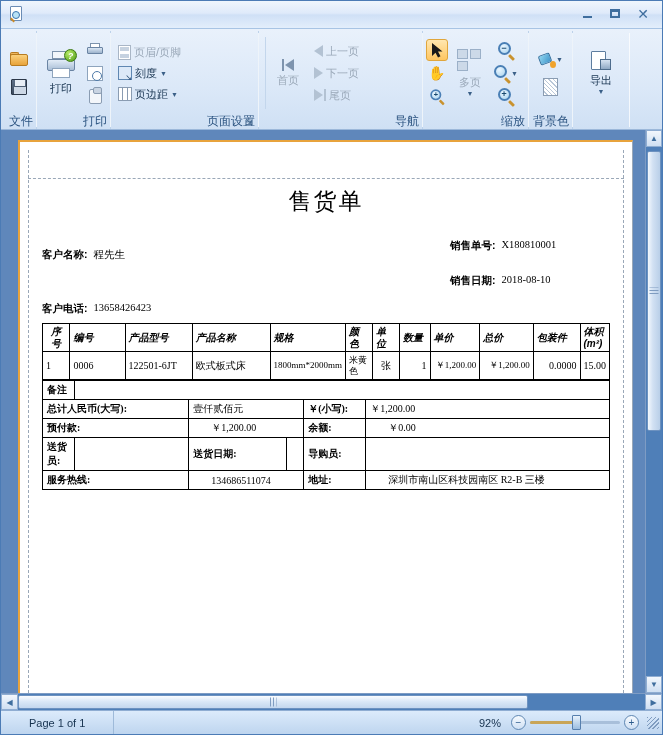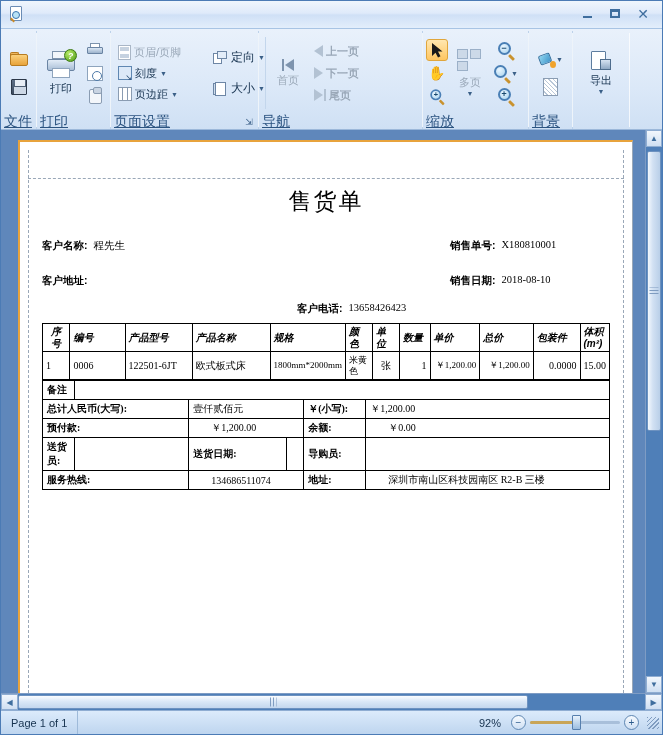--- a/index.html
+++ b/index.html
@@ -77,21 +77,21 @@
   }
   .group::after {
     content: ""; position: absolute; right: -1px; top: 2px; bottom: 2px;
     width: 1px; background: rgba(255,255,255,.75);
   }
   .group-body {
     flex: 1; display: flex; align-items: center;
   }
   .group-label {
     flex: 0 0 16px; height: 16px; line-height: 16px;
-    text-align: left; font-size: 14px; color: #2c5481; text-decoration: underline;
+    text-align: right; font-size: 12px; color: #2c5481;
   }
   .vsplit { width: 1px; background: #c3d6ec; margin: 4px 3px; align-self: stretch; }
 
   .bigbtn {
     display: flex; flex-direction: column; align-items: center; justify-content: center;
     padding: 2px 5px; border: 1px solid transparent; border-radius: 3px;
     font-size: 11px; color: #16324f; cursor: default;
   }
   .bigbtn .lbl { margin-top: 2px; }
   .smallrow {
@@ -209,21 +209,21 @@
     text-align: center; font-size: 23px; font-weight: normal;
     letter-spacing: 2px; margin: 0 0 22px 0;
     font-family: "Liberation Serif","DejaVu Serif",serif;
   }
   .meta-row {
     display: flex; font-size: 10.5px; margin-bottom: 7px; font-weight: bold;
     font-family: "Liberation Sans","DejaVu Sans",sans-serif;
   }
   .meta-cell { display: flex; gap: 6px; }
   .meta-cell .v { font-weight: normal; font-family: "Liberation Serif","DejaVu Serif",serif; }
-  .m-a { flex: 0 0 255px; }
+  .m-a { flex: 0 0 255px; margin-top: 9px; }
   .m-b { flex: 1; margin-top: 28px; }
   .m-c { flex: 0 0 160px; }
 
   table.sheet {
     width: 100%; border-collapse: collapse; margin-top: 6px;
     font-size: 10px;
   }
   table.sheet th, table.sheet td {
     border: 1px solid #000; padding: 2px 3px; vertical-align: middle;
     line-height: 1.15;
@@ -283,21 +283,21 @@
   }
 
   
   .statusbar {
     flex: 0 0 24px; height: 24px;
     background: linear-gradient(to bottom,#dcebfb,#bed5ef);
     border-top: 1px solid #8fadd2;
     display: flex; align-items: center; font-size: 11px; color: #16324f;
   }
   .status-page {
-    padding: 0 10px; border-right: 1px solid #9ebad9; height: 100%;
+    padding: 0 28px; border-right: 1px solid #9ebad9; height: 100%;
     display: flex; align-items: center;
   }
   .status-spacer { flex: 1; }
   .zoom-pct { padding: 0 10px; color: #16324f; }
   .zoom-ctl { display: flex; align-items: center; gap: 4px; padding-right: 8px; }
   .zoom-btn {
     width: 15px; height: 15px; border-radius: 50%;
     border: 1px solid #5f87b2; background: linear-gradient(to bottom,#f6fafe,#cfe0f4);
     color: #2a5a8c; font-size: 10px; line-height: 13px; text-align: center;
   }
@@ -390,54 +390,36 @@
             <span class="ic-scale"></span>
             <span>刻度</span>
             <span class="caret">▼</span>
           </div>
           <div class="smallrow">
             <span class="ic-margin"></span>
             <span>页边距</span>
             <span class="caret">▼</span>
           </div>
         </div>
-        <div class="stack" style="margin-left:4px;">
-          <div class="smallrow" style="font-size:12px;">
-            <span class="ic-orient">
-                <i class="a"></i>
-                <i class="b"></i>
-              </span>
-            <span>定向</span>
-            <span class="caret">▼</span>
-          </div>
-          <div class="smallrow" style="font-size:12px;margin-top:8px;">
-            <span class="ic-size">
-                <i class="b"></i>
-                <i class="a"></i>
-              </span>
-            <span>大小</span>
-            <span class="caret">▼</span>
-          </div>
-        </div>
       </div>
       <div class="group-label">页面设置</div>
       <div class="dlg-launcher">⇲</div>
     </div>
 
     <div class="group" style="width:164px;">
       <div class="group-body" style="gap:2px;">
         <div class="vsplit"></div>
         <div class="bigbtn" style="color:#9aa8b8;">
           <span class="navbtn">
             <span class="bar"></span>
               <span class="tri tri-l"></span>
           </span>
           <span class="lbl">首页</span>
         </div>
-        <div class="stack" style="gap:3px;margin-left:3px;font-weight:bold;">
+        <div class="stack" style="gap:3px;margin-left:3px;">
           <div class="smallrow disabled">
             <span class="tri tri-l" style="border-right-color:#b3c2d3;"></span>
             <span>上一页</span>
           </div>
           <div class="smallrow disabled">
             <span class="tri tri-r"></span>
             <span>下一页</span>
           </div>
           <div class="smallrow disabled">
             <span class="navbtn">
@@ -552,24 +534,20 @@
               <span class="v">程先生</span>
             </div>
             <div class="meta-cell m-b"></div>
             <div class="meta-cell m-c">
               <span>销售单号:</span>
               <span class="v">X180810001</span>
             </div>
           </div>
 
           <div class="meta-row">
-            <div class="meta-cell m-a">
-              <span>客户地址:</span>
-              <span class="v"></span>
-            </div>
             <div class="meta-cell m-b">
               <span>客户电话:</span>
               <span class="v">13658426423</span>
             </div>
             <div class="meta-cell m-c">
               <span>销售日期:</span>
               <span class="v">2018-08-10</span>
             </div>
           </div>
 

